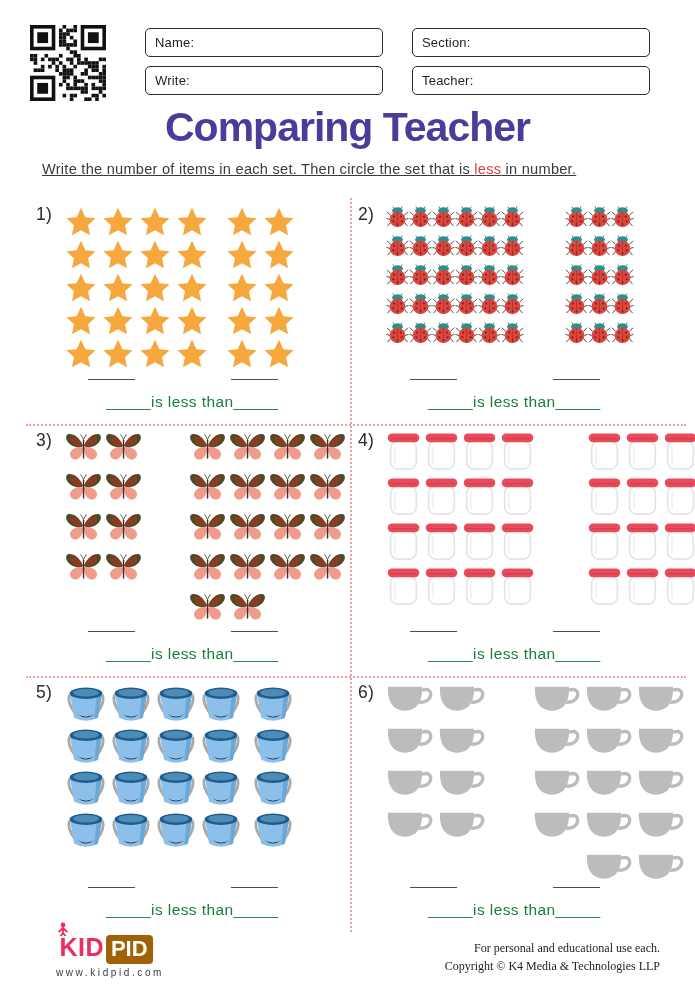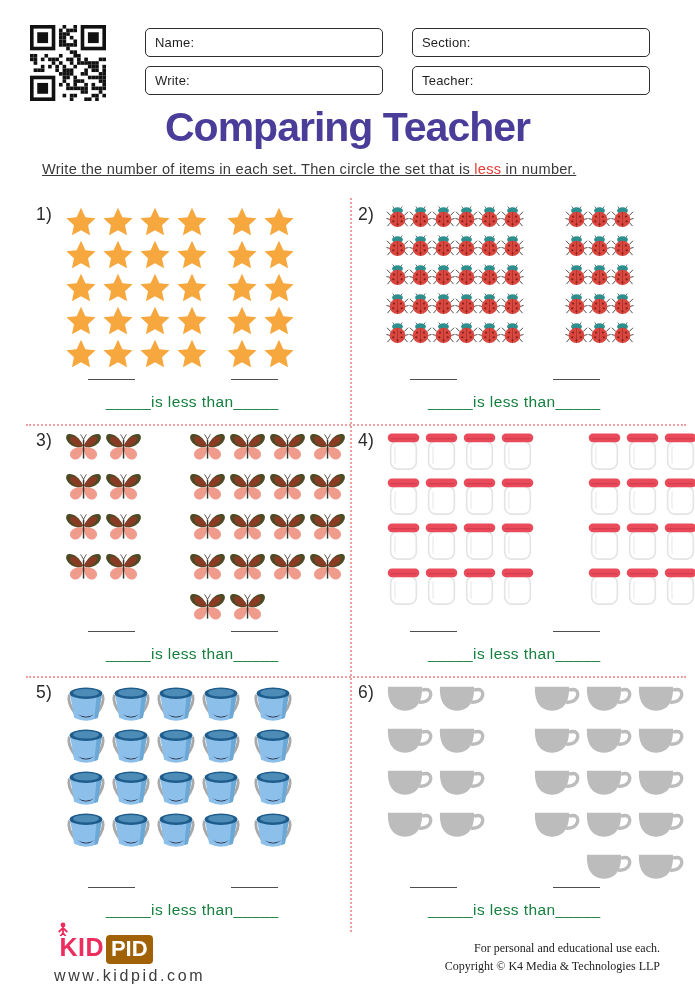--- a/index.html
+++ b/index.html
@@ -68,21 +68,21 @@
   }
   
   .footer-logo{position:absolute;left:46px;top:933px;width:120px;text-align:center;}
   .logo-line{position:relative;display:inline-block;white-space:nowrap;}
   .logo-kid{font-size:25px;font-weight:800;color:#ec2d5e;letter-spacing:.5px;}
   .logo-pid{
     display:inline-block;font-size:22px;font-weight:800;color:#ffffff;
     background:#a16207;border-radius:4px;padding:1px 5px 2px 5px;margin-left:2px;
   }
   .logo-person{position:absolute;left:-3px;top:-11px;}
-  .logo-url{margin-top:3px;font-size:16px;letter-spacing:2.6px;color:#3c3c3c;margin-left:8px;}
+  .logo-url{margin-top:3px;font-size:10px;letter-spacing:2.6px;color:#3c3c3c;margin-left:8px;}
   .footer-note{
     position:absolute;right:35px;top:939px;
     text-align:right;
     font-family:"Liberation Serif", serif;
     font-size:12px;line-height:1.5;color:#222222;
   }
 </style>
 </head>
 <body>
 

